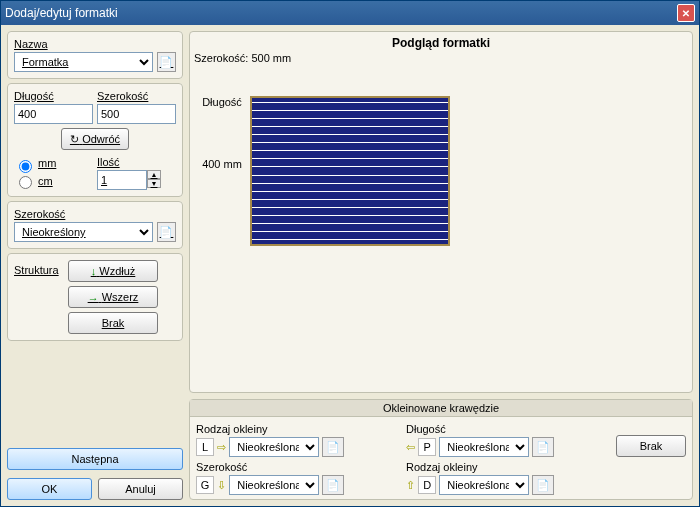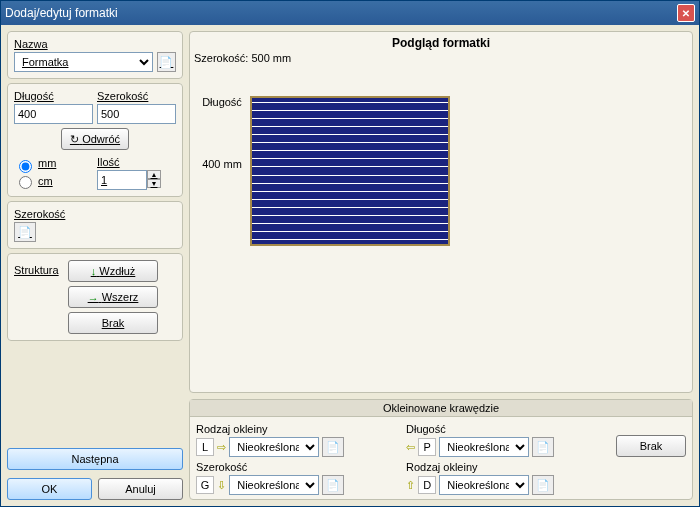--- a/index.html
+++ b/index.html
@@ -97,20 +97,21 @@
                   <div>▼</div>
                 </div>
             </div>
           </div>
         </div>
       </fieldset>
 
       <fieldset>
         <label class="lbl">Szerokość</label>
         <div class="row">
+          <select><option>Nieokreślony</option></select>
           <div class="iconbtn">📄</div>
         </div>
       </fieldset>
 
       <fieldset>
         <div class="row" style="align-items:flex-start;gap:4px">
           <span style="width:50px;padding-top:4px">Struktura</span>
           <div style="display:flex;flex-direction:column;gap:4px">
             <button class="btn struct-btn"><span class="arrow g">↓</span>&nbsp;<span>Wzdłuż</span></button>
             <button class="btn struct-btn"><span class="arrow g">→</span>&nbsp;<span>Wszerz</span></button>

